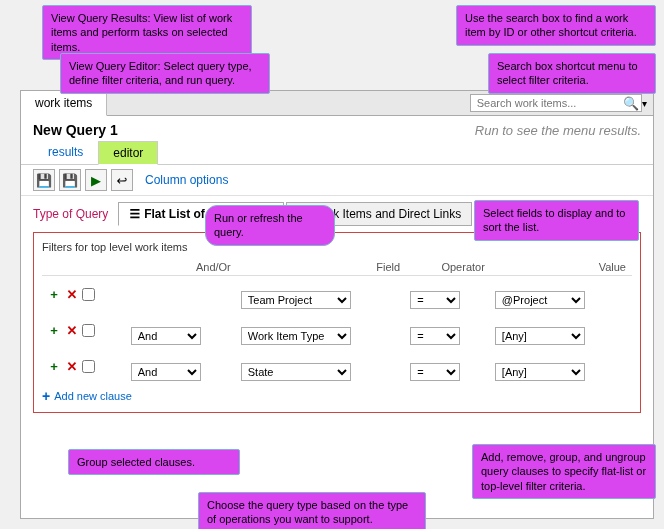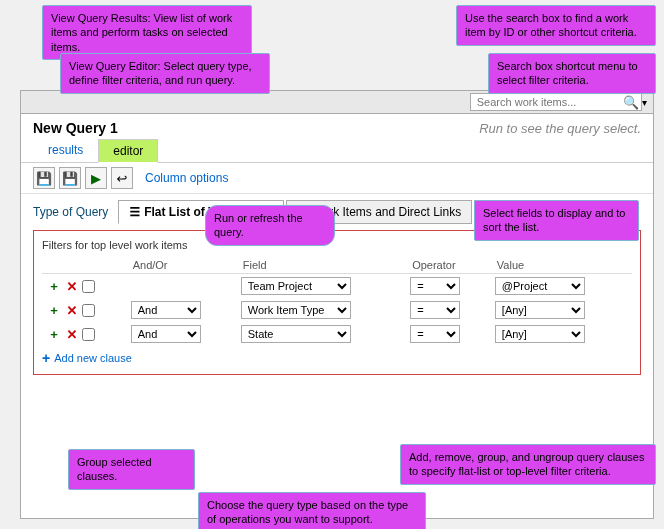--- a/index.html
+++ b/index.html
@@ -146,21 +146,21 @@
 
     
     .query-type-bar {
       display: flex;
       align-items: center;
       padding: 6px 12px;
       gap: 2px;
     }
     .type-label {
       font-size: 12px;
-      color: #0c4a6e;
+      color: #be185d;
       margin-right: 8px;
     }
     .query-type-btn {
       display: flex;
       align-items: center;
       gap: 4px;
       padding: 4px 10px;
       border: 1px solid #aaa;
       background: #f0f0f0;
       cursor: pointer;
@@ -186,21 +186,21 @@
 
     
     .filter-table {
       width: 100%;
       border-collapse: collapse;
     }
     .filter-table th {
       font-size: 11px;
       color: #555;
       font-weight: normal;
-      text-align: left;
+      text-align: right;
       padding: 2px 6px;
       border-bottom: 1px solid #ddd;
     }
     .filter-table td {
       padding: 3px 4px;
       vertical-align: middle;
     }
     .row-actions {
       display: flex;
       align-items: center;
@@ -218,20 +218,21 @@
       background: transparent;
     }
     .act-plus { color: #006600; font-weight: bold; font-size: 13px; }
     .act-x { color: #cc0000; font-weight: bold; font-size: 13px; }
 
     select.filter-select {
       font-size: 11px;
       border: 1px solid #aaa;
       padding: 1px 2px;
       background: #fff;
+      margin-top: 12px;
     }
     select.filter-select.wide { width: 110px; }
     select.filter-select.small { width: 70px; }
     select.filter-select.op { width: 50px; }
     select.filter-select.val { width: 90px; }
 
     .add-clause {
       display: flex;
       align-items: center;
       gap: 4px;
@@ -258,30 +259,33 @@
   <span>Use the search box to find a work item by ID or other shortcut criteria.</span>
 </div>
 
 <div class="callout" style="top:53px; right:8px; width:168px;">
   <span>Search box shortcut menu to select filter criteria.</span>
 </div>
 
 <div class="main-ui">
 
   <div class="tab-bar">
+    <div class="tab active">
+      <span>work items</span>
+    </div>
     <div class="search-bar">
       <input class="search-input" type="text" placeholder="Search work items..." style="">
       <span style="margin-left:-18px; font-size:13px; cursor:pointer;">🔍</span>
       <span style="margin-left:2px; font-size:10px; cursor:pointer;">▾</span>
     </div>
   </div>
 
   <div class="title-row">
     <span class="query-title">New Query 1</span>
-    <span class="run-hint">Run to see the query select.</span>
+    <span class="run-hint">Run to see the menu results.</span>
   </div>
 
   <div class="sub-tabs">
     <div class="sub-tab">
       <span>results</span>
     </div>
     <div class="sub-tab active">
       <span>editor</span>
     </div>
   </div>
@@ -436,23 +440,23 @@
 </div>
 
 <div class="callout" style="top:205px; left:205px; width:130px;border-radius:12px;">
   <span>Run or refresh the query.</span>
 </div>
 
 <div class="callout" style="top:200px; right:25px; width:165px;">
   <span>Select fields to display and to sort the list.</span>
 </div>
 
-<div class="callout" style="top:449px; left:68px; width:127px;">
+<div class="callout" style="top:449px; left:68px; width:172px;">
   <span>Group selected clauses.</span>
 </div>
 
-<div class="callout" style="top:444px; right:8px; width:256px;">
+<div class="callout" style="top:444px; right:8px; width:184px;">
   <span>Add, remove, group, and ungroup query clauses to specify flat-list or top-level filter criteria.</span>
 </div>
 
 <div class="callout" style="top:492px; left:198px; width:228px;">
   <span>Choose the query type based on the type of operations you want to support.</span>
 </div>
 
 </body></html>

